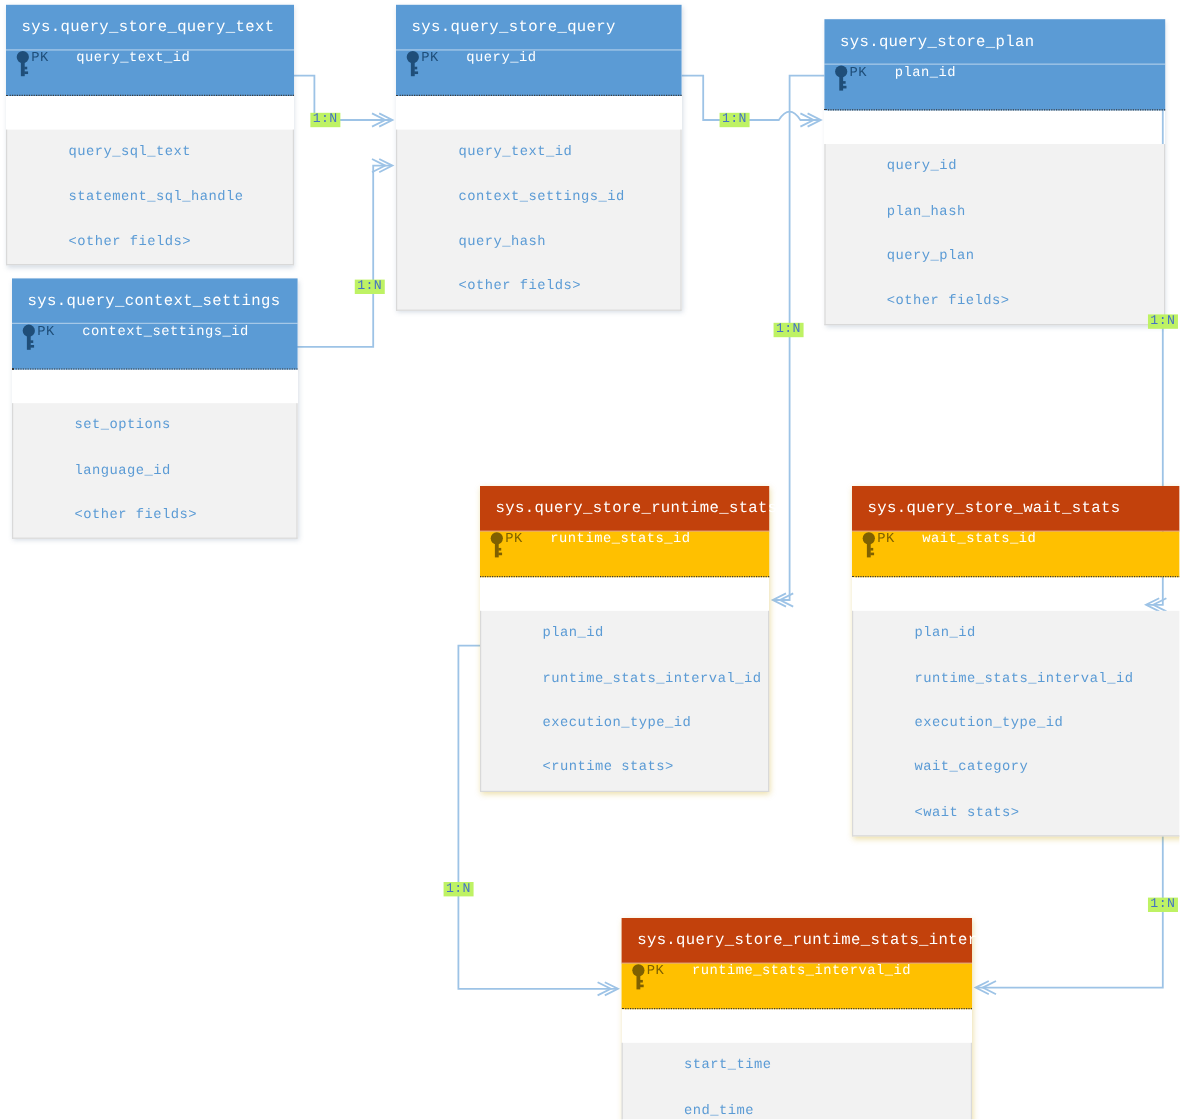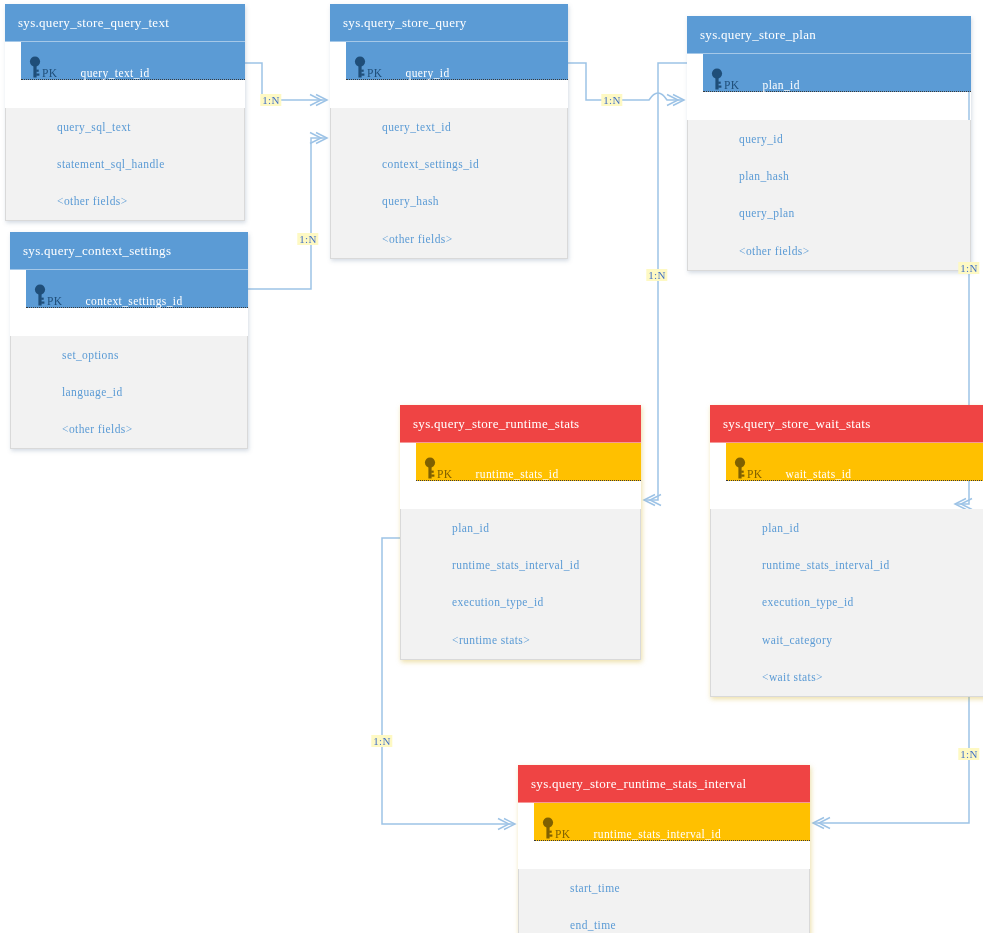--- a/index.html
+++ b/index.html
@@ -1,49 +1,48 @@
 <!DOCTYPE html>
 <html><head>
 <meta charset="utf-8">
 <style>
   html,body { margin:0; padding:0; background:#ffffff; }
   #stage {
     position:relative;
     width:983px; height:933px;
     background:#ffffff;
-    font-family:Liberation Serif, serif;
+    font-family:Liberation Mono, monospace;
     overflow:hidden;
   }
   #wires { position:absolute; left:0; top:0; width:983px; height:933px; }
 
   .table {
     position:absolute;
     box-sizing:border-box;
   }
   .theme-blue  { box-shadow:1px 2px 4px rgba(90,120,150,0.25); }
   .theme-orange{ box-shadow:1px 2px 5px rgba(200,160,0,0.35); }
 
   .t-header {
     height:38px; box-sizing:border-box;
     display:flex; align-items:center;
     padding-left:13px;
     color:#ffffff; font-size:13px; letter-spacing:0.3px;
     border-bottom:1px solid rgba(255,255,255,0.45);
     white-space:nowrap;
   }
   .theme-blue  .t-header { background:#5B9BD5; }
-  .theme-orange .t-header { background:#ef4444; }
+  .theme-orange .t-header { background:#c2410c; }
 
   .t-pk {
     height:38px; box-sizing:border-box;
-    display:flex; align-items:flex-end;
+    display:flex; align-items:flex-start;
     color:#ffffff; font-size:11.5px; letter-spacing:0.4px;
     border-bottom:1px dotted #3a3a3a;
     white-space:nowrap;
-    margin-left:16px;
   }
   .theme-blue  .t-pk { background:#5B9BD5; }
   .theme-orange .t-pk { background:#FFC000; }
 
   .key { display:flex; align-items:center; margin-left:8px; }
   .theme-blue  .key svg { fill:#1F4E79; }
   .theme-orange .key svg { fill:#7F6000; }
 
   .pk-label { margin-left:1px; font-size:11.5px; }
   .theme-blue  .pk-label { color:#1F4E79; }
@@ -63,21 +62,21 @@
     padding-left:51px;
     color:#5B9BD5; font-size:11.5px; letter-spacing:0.4px;
     white-space:nowrap;
   }
 
   .conn { fill:none; stroke:#9DC3E6; stroke-width:1.5; }
 
   .conn-label {
     position:absolute;
     transform:translate(-50%,-50%);
-    background:#fef9c3;
+    background:#bef264;
     color:#4472C4;
     font-size:11px; letter-spacing:0.3px;
     padding:0 2px;
     white-space:nowrap;
   }
 </style>
 </head>
 <body>
 
 <div id="stage">

